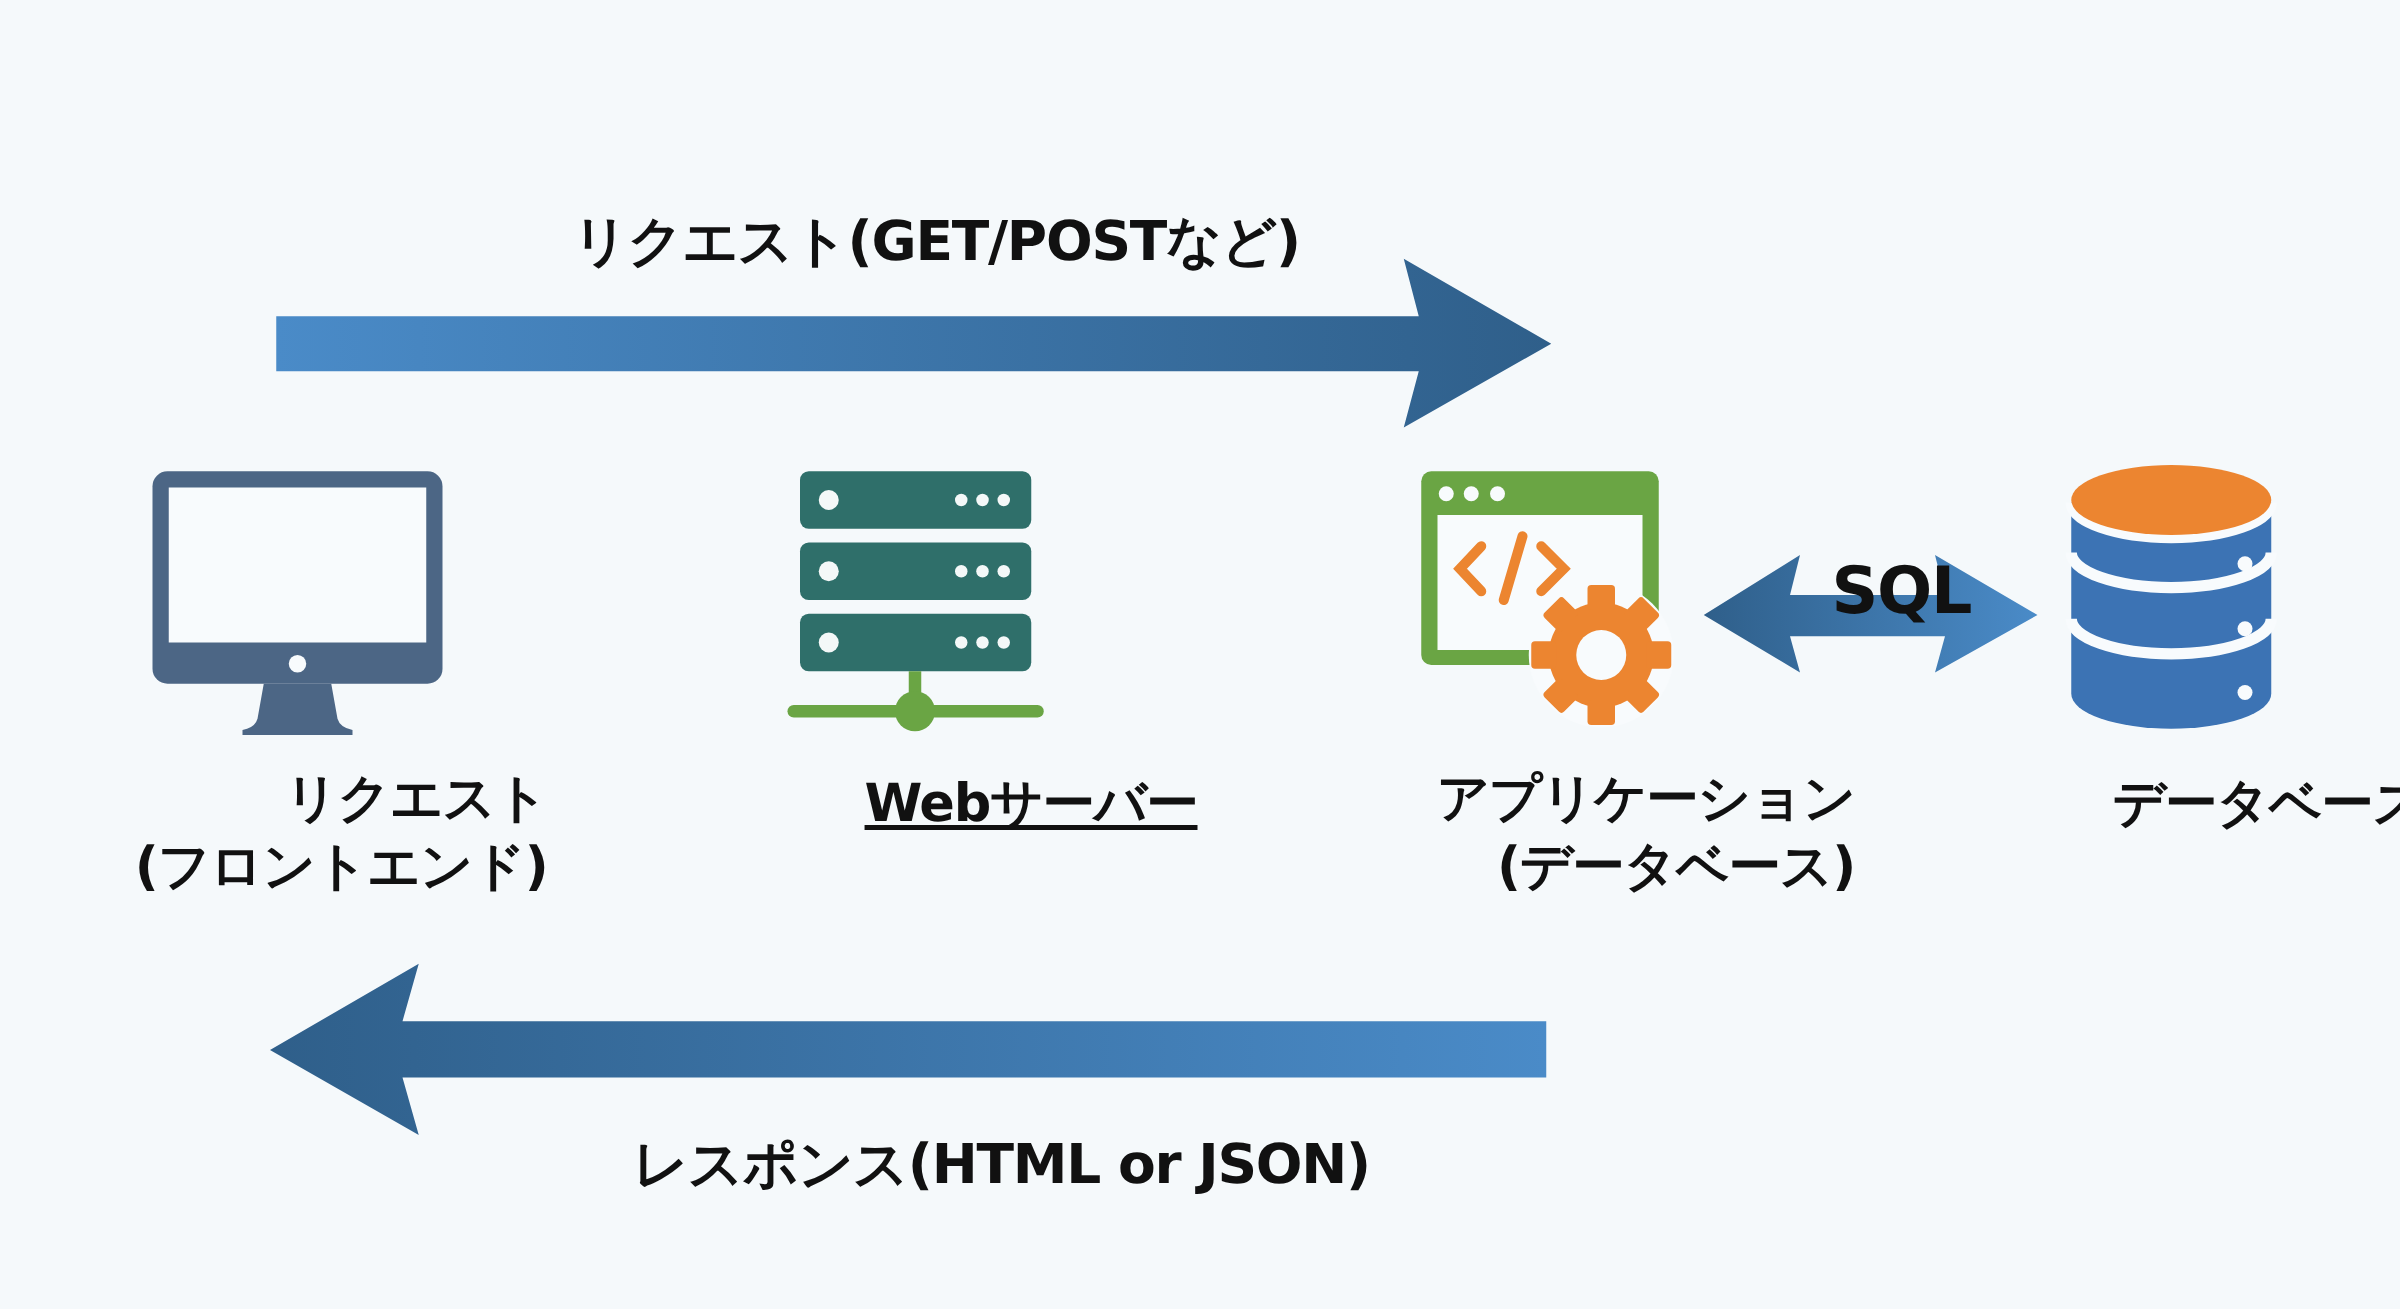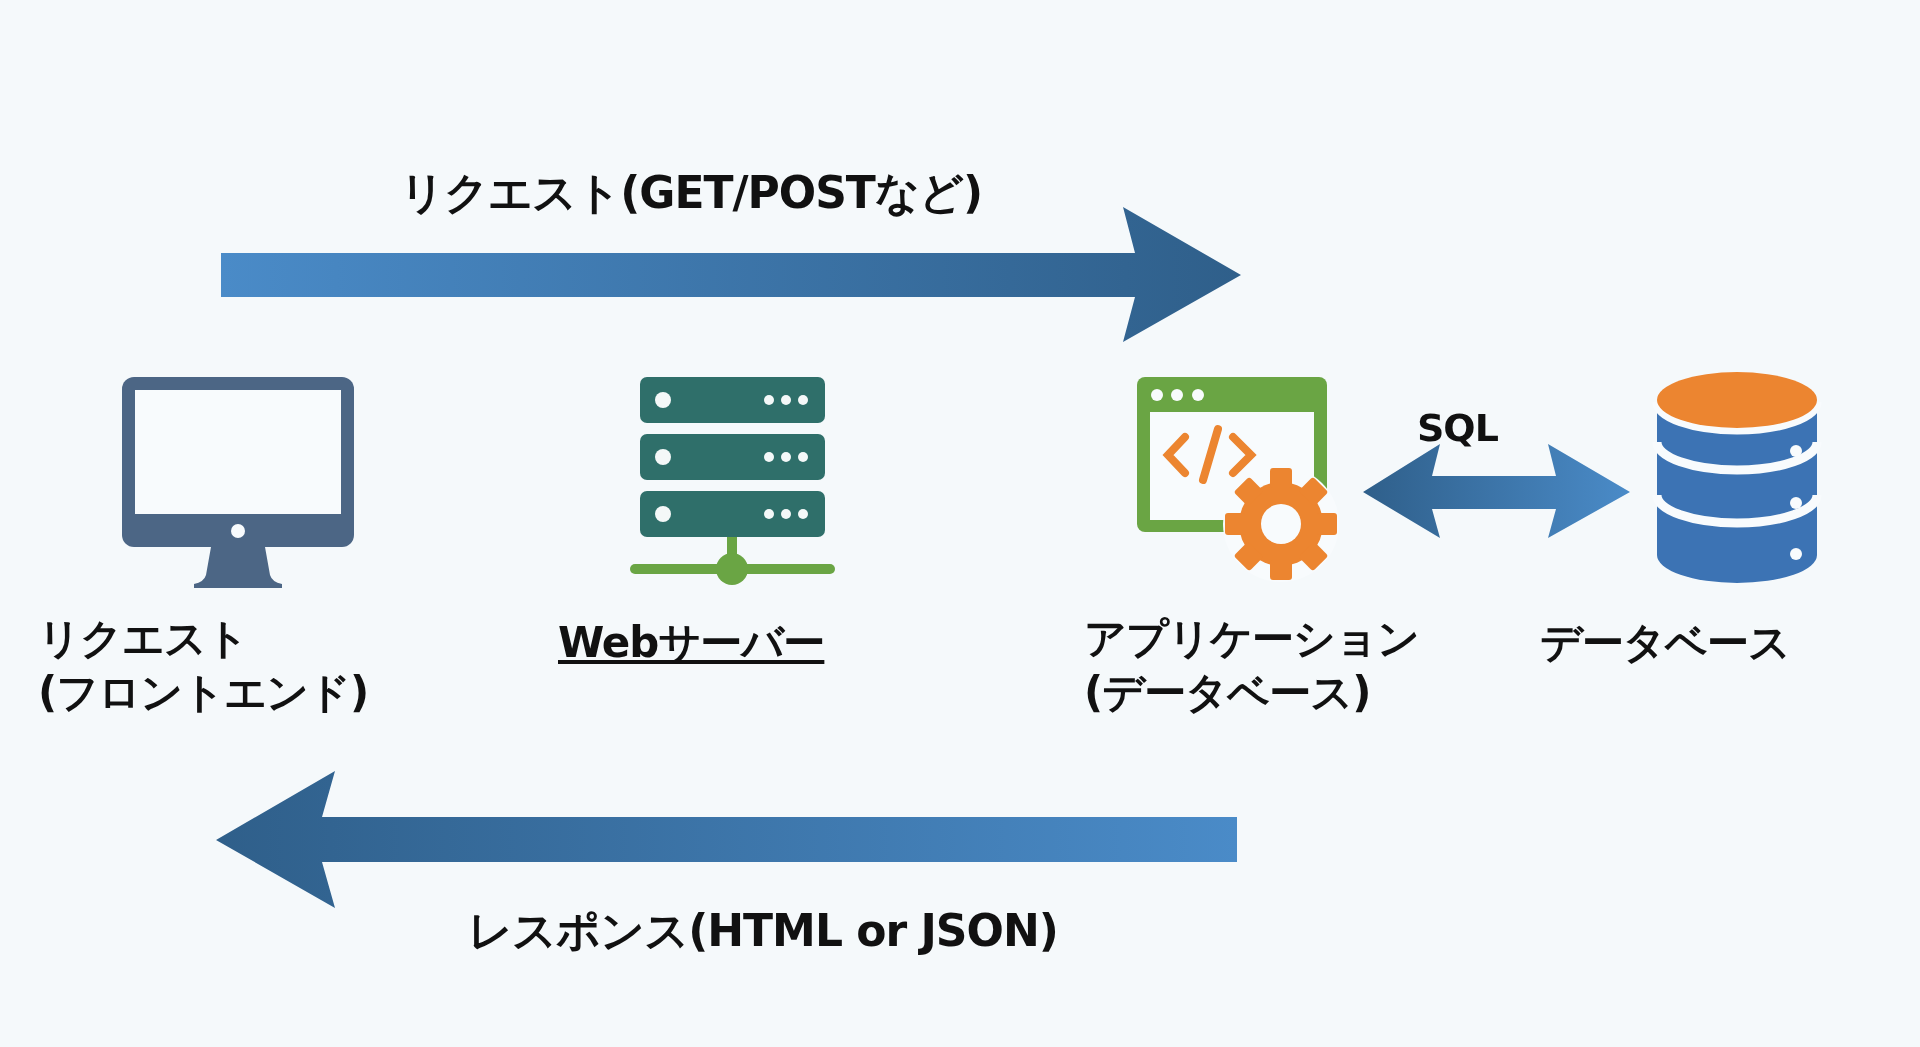--- a/index.html
+++ b/index.html
@@ -1,21 +1,21 @@
 <!DOCTYPE html>
 <html><head>
 <meta charset="utf-8">
 <style>
   html,body{margin:0;padding:0;}
   body{width:1920px;height:1047px;background:#f5f9fb;position:relative;overflow:hidden;font-family:"DejaVu Sans","Liberation Sans",sans-serif;}
   svg.diagram{position:absolute;left:0;top:0;width:1920px;height:1047px;}
-  .lbl{position:absolute;color:#111;font-weight:bold;text-align:left;white-space:nowrap;letter-spacing:-1px;}
+  .lbl{position:absolute;color:#111;font-weight:bold;text-align:right;white-space:nowrap;letter-spacing:-1px;}
   .arrow-lbl{font-size:44px;}
   .node-lbl{font-size:42px;line-height:54px;}
-  .sql{font-size:38px;}
+  .sql{font-size:52px;margin-top:37px;}
 </style>
 </head>
 <body>
 
 <svg class="diagram" viewBox="0 0 1920 1047">
   <defs>
     <linearGradient id="gRight" x1="0" x2="1" y1="0" y2="0">
       <stop offset="0" stop-color="#4a8bc8"></stop>
       <stop offset="1" stop-color="#2f5f8a"></stop>
     </linearGradient>
@@ -99,21 +99,21 @@
     <path d="M1657,495 A80,28 0 0 0 1817,495" stroke="#f8fbfd" stroke-width="9" fill="none"></path>
     <path d="M1657,402 A80,28 0 0 0 1817,402" stroke="#f8fbfd" stroke-width="9" fill="none"></path>
     <ellipse cx="1737" cy="400" rx="80" ry="28" fill="#ec8530"></ellipse>
     <circle cx="1796" cy="451" r="6" fill="#f8fbfd"></circle>
     <circle cx="1796" cy="503" r="6" fill="#f8fbfd"></circle>
     <circle cx="1796" cy="554" r="6" fill="#f8fbfd"></circle>
   </g>
 </svg>
 
 <div class="lbl arrow-lbl" style="left:400px;top:164px;width:640px;">リクエスト(GET/POSTなど)</div>
-<div class="lbl arrow-lbl" style="left:468px;top:902px;width:640px;">レスポンス(HTML or JSON)</div>
+<div class="lbl arrow-lbl" style="left:456px;top:902px;width:640px;">レスポンス(HTML or JSON)</div>
 <div class="lbl sql" style="left:1417px;top:406px;width:160px;">SQL</div>
 
 <div class="lbl node-lbl" style="left:38px;top:612px;width:400px;">
   <div>リクエスト</div>
   <div>(フロントエンド)</div>
 </div>
 <div class="lbl node-lbl" style="left:558px;top:616px;width:400px;text-decoration:underline;">
   <div>Webサーバー</div>
 </div>
 <div class="lbl node-lbl" style="left:1084px;top:612px;width:400px;">

